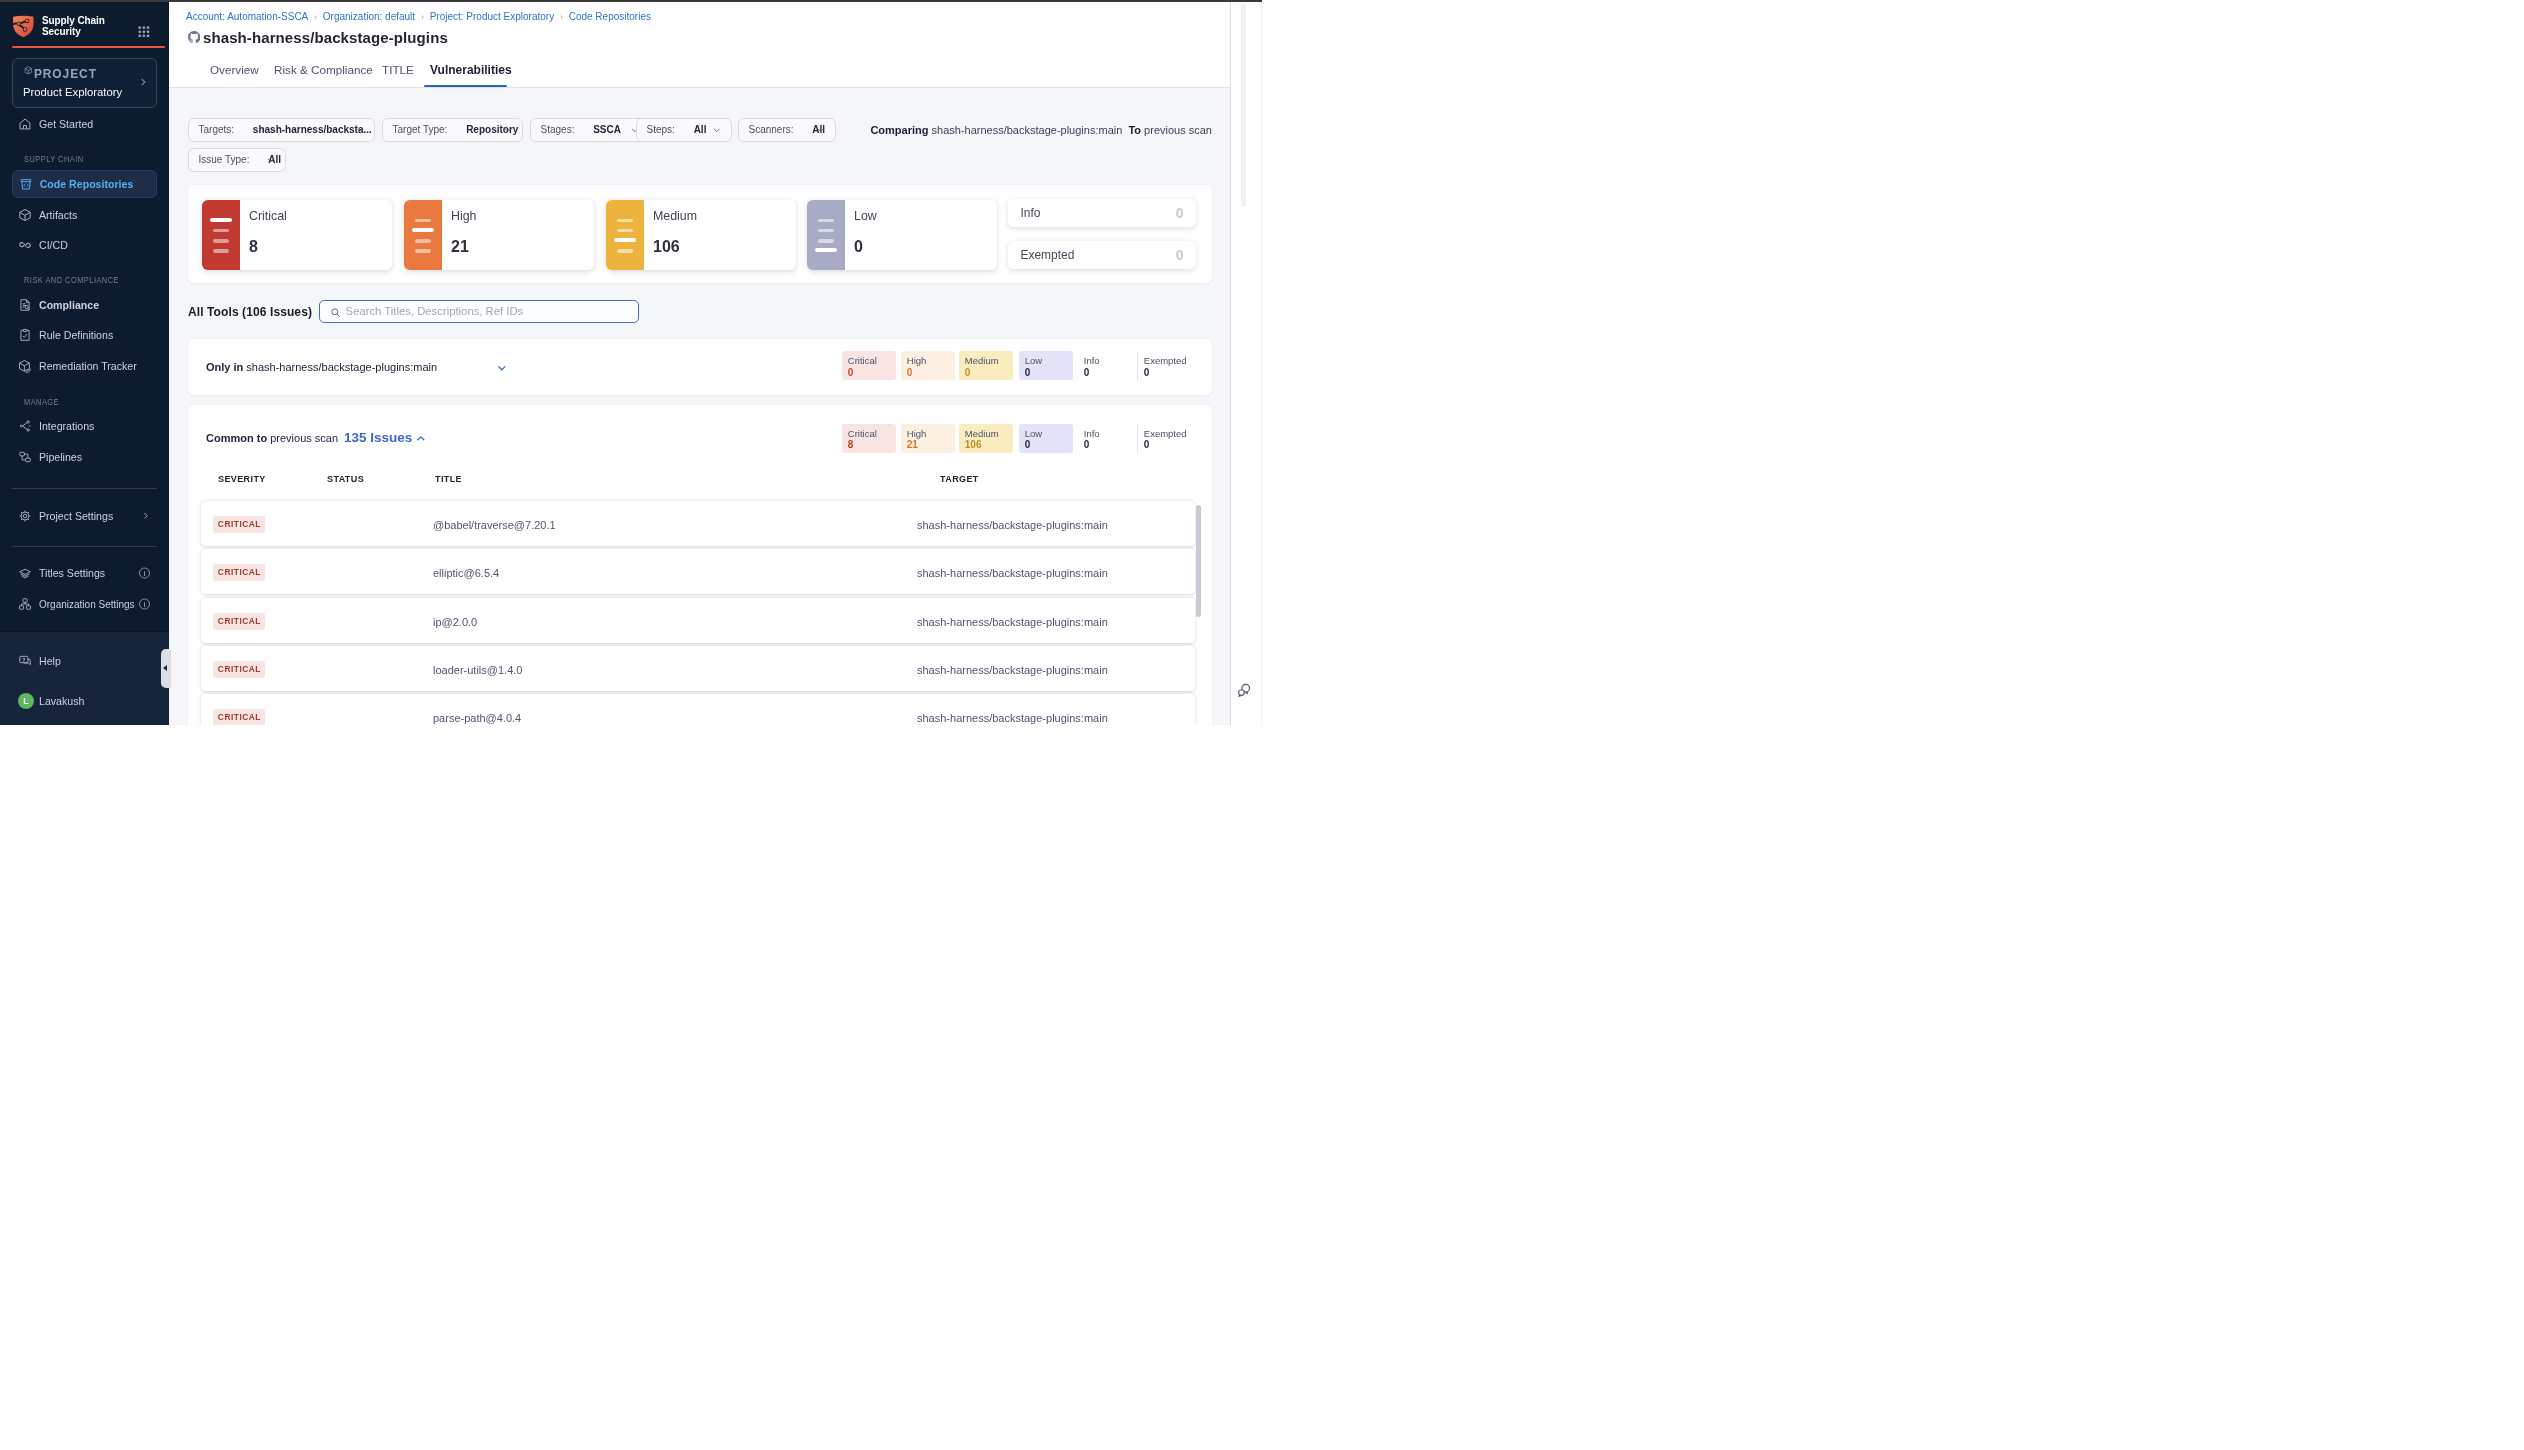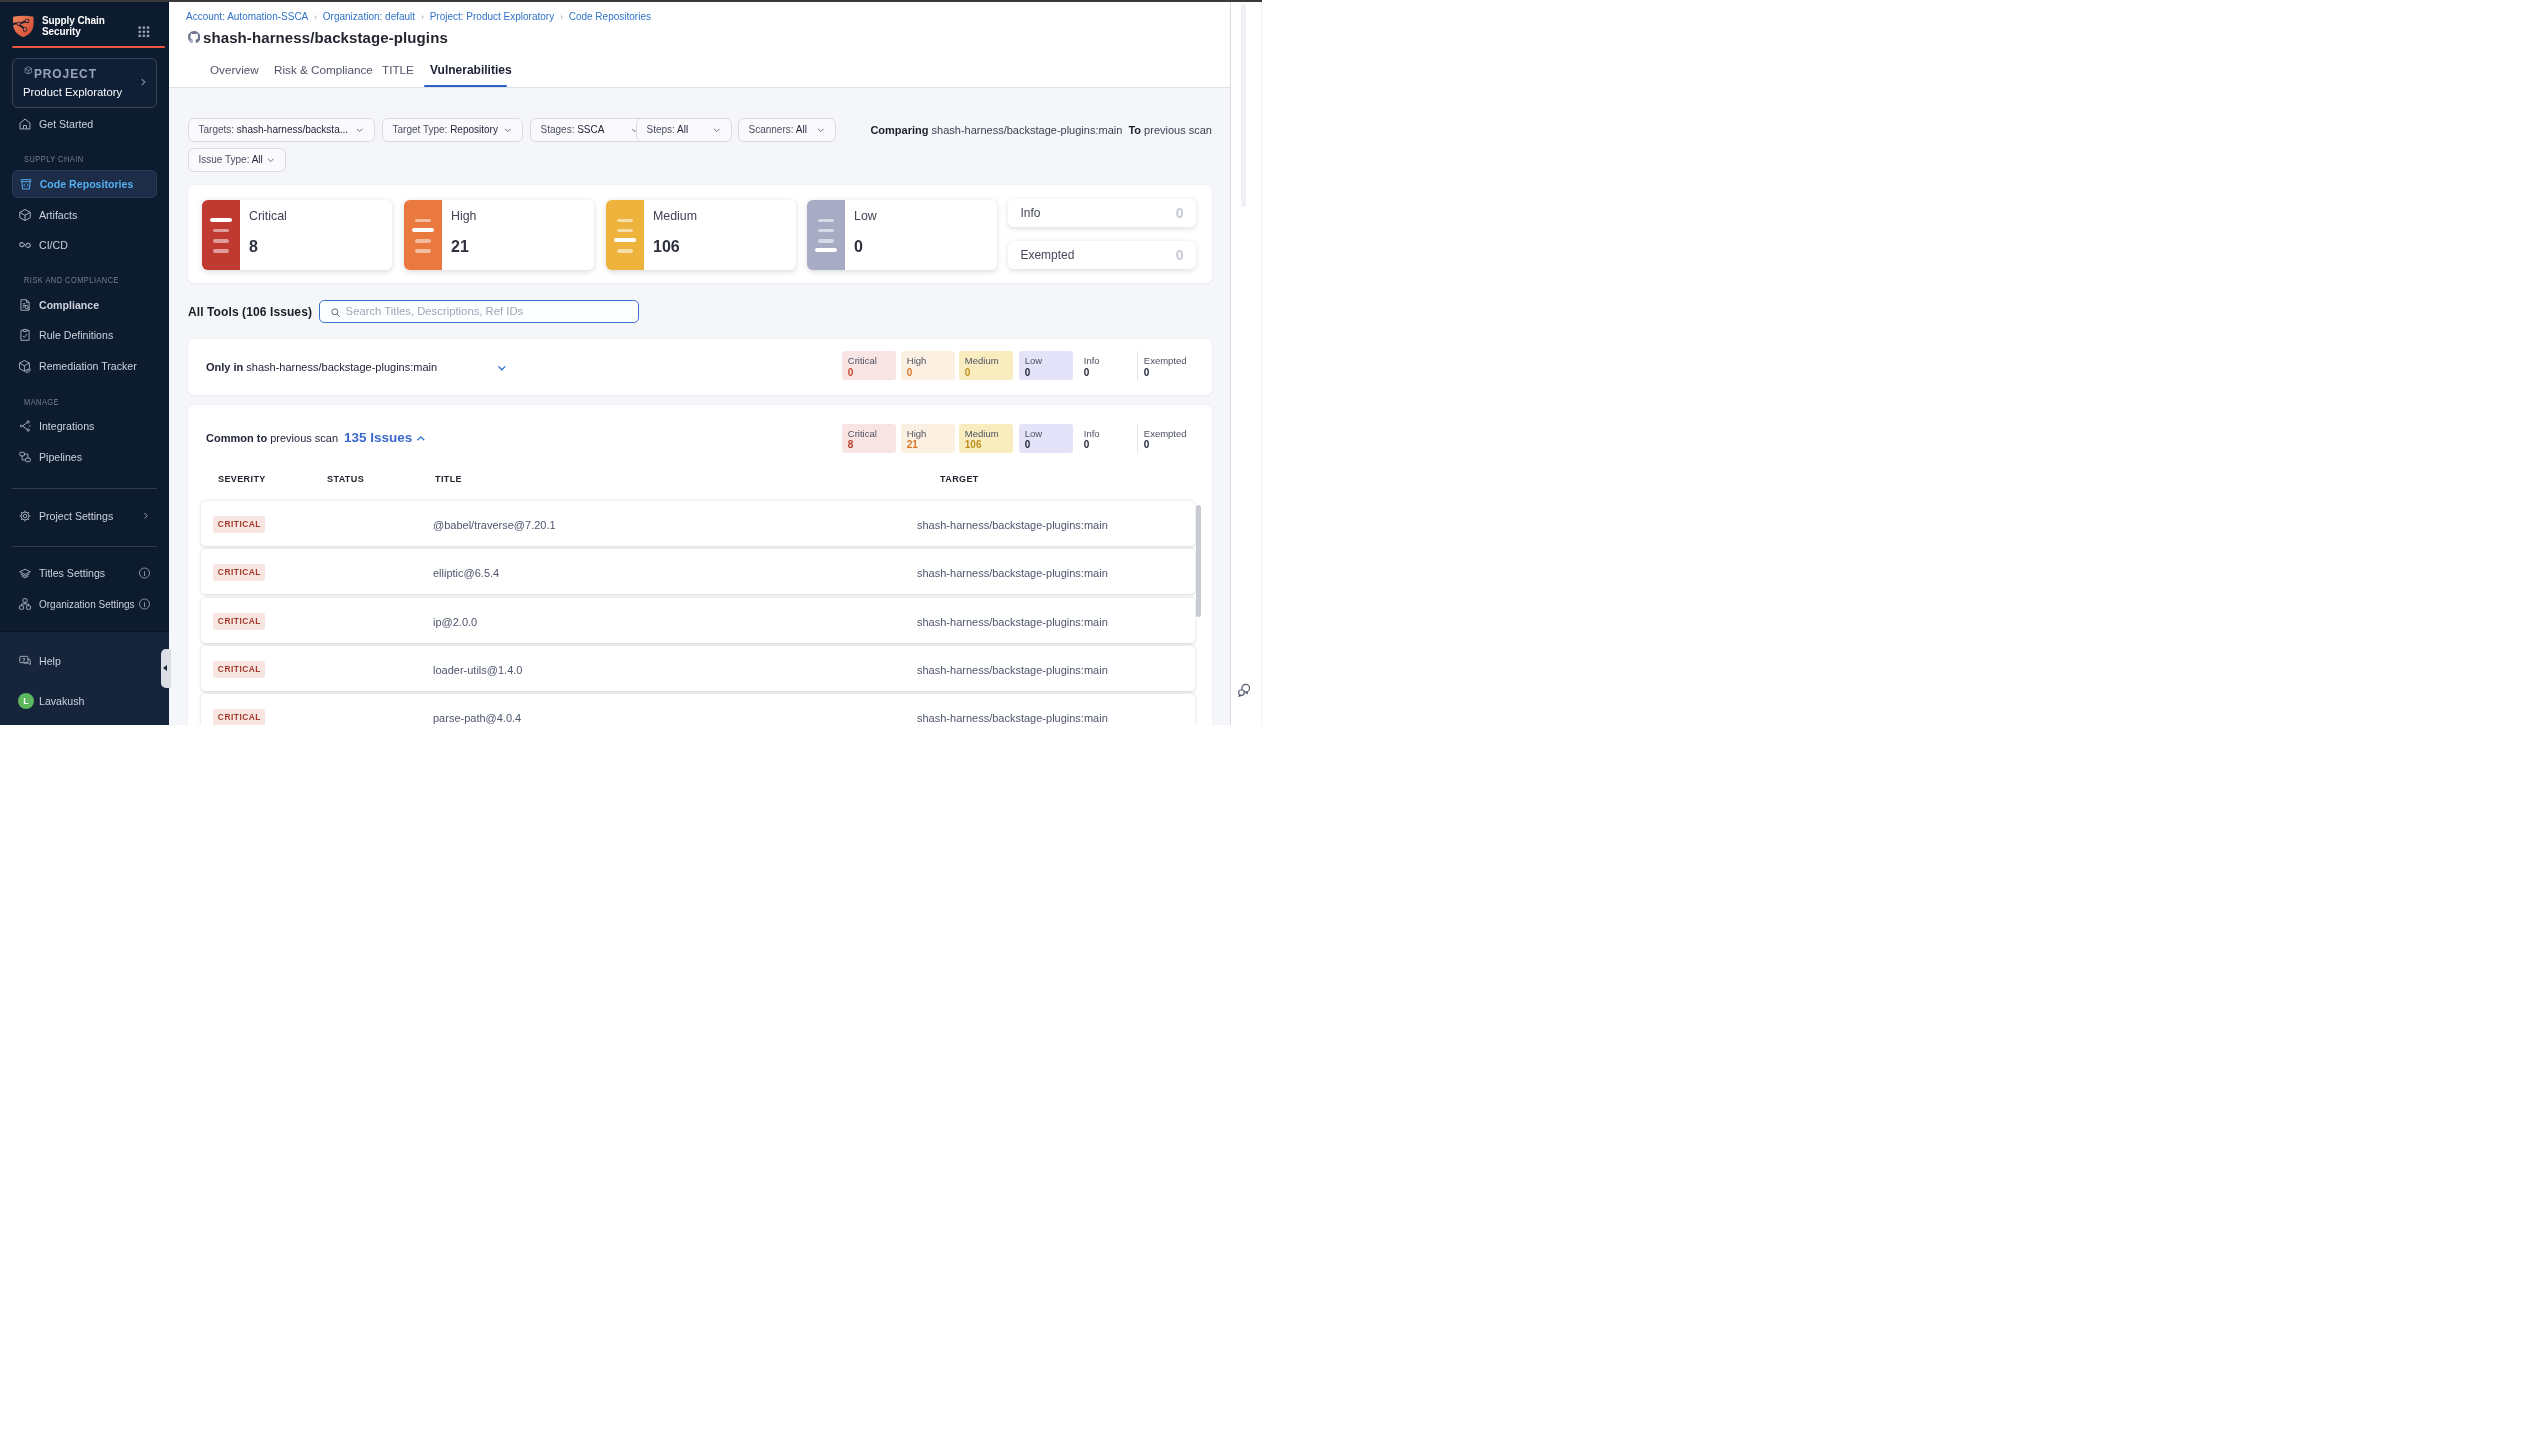--- a/index.html
+++ b/index.html
@@ -43,21 +43,21 @@
 #tabs { left:169px; top:54px; width:1061px; height:34px; background:#fff; border-bottom:0.7px solid #e0e1e7; }
 .tab { position:absolute; top:54px; height:32px; line-height:32px; font-size:11.7px; color:#4f5368; }
 .tabunder { position:absolute; left:424px; top:85px; width:83px; height:2.2px; background:#2c63c8; border-radius:1.5px; }
 #content { left:169px; top:88px; width:1061px; height:637px; background:#f5f6f9; }
 
 #rstrip { left:1230px; top:1.5px; width:33px; height:724px; background:#fff; border-left:0.7px solid #d9dae3; z-index:6; }
 #rstrip .thumb { position:absolute; left:9.5px; top:2.9px; width:5.1px; height:203px; background:#f0f0f5; border-radius:3.7px; }
 #rstrip .white { position:absolute; left:0; top:0; width:33px; height:87px; background:#fff; }
 
 .pill { position:absolute; height:24px; background:#fafafc; border:0.7px solid #d9dae4; border-radius:5.8px; font-size:10px; color:#4b4f61; line-height:22.6px; padding-left:9.5px; white-space:nowrap; }
-.pill b { color:#22263a; font-weight:normal; }
+.pill b { color:#22263a; font-weight:bold;margin-left:16px; }
 .pill .pc { position:absolute; top:50%; transform:translateY(-50%); }
 .cmp { position:absolute; top:124px; right:50px; font-size:11px; color:#3a3f52; white-space:nowrap; }
 .cmp b { color:#1b1e2c; }
 
 .ovwrap { position:absolute; left:188px; top:185px; width:1024px; height:98px; background:#fff; border-radius:5.8px; box-shadow:0 0.7px 2.2px rgba(40,41,61,0.06); }
 .sevcard { position:absolute; top:200px; width:190px; height:70px; background:#fff; border-radius:5.8px; box-shadow:0 1.5px 5.1px rgba(40,41,61,0.16); }
 .sevbar { position:absolute; left:0; top:0; width:38px; height:70px; border-radius:5.8px 0 0 5.8px; }
 .sevlabel { position:absolute; left:47px; top:8.8px; font-size:12.4px; color:#404452; }
 .sevnum { position:absolute; left:47px; top:38px; font-size:16px; font-weight:bold; color:#2e313d; }
 .sline { position:absolute; border-radius:2.2px; }

